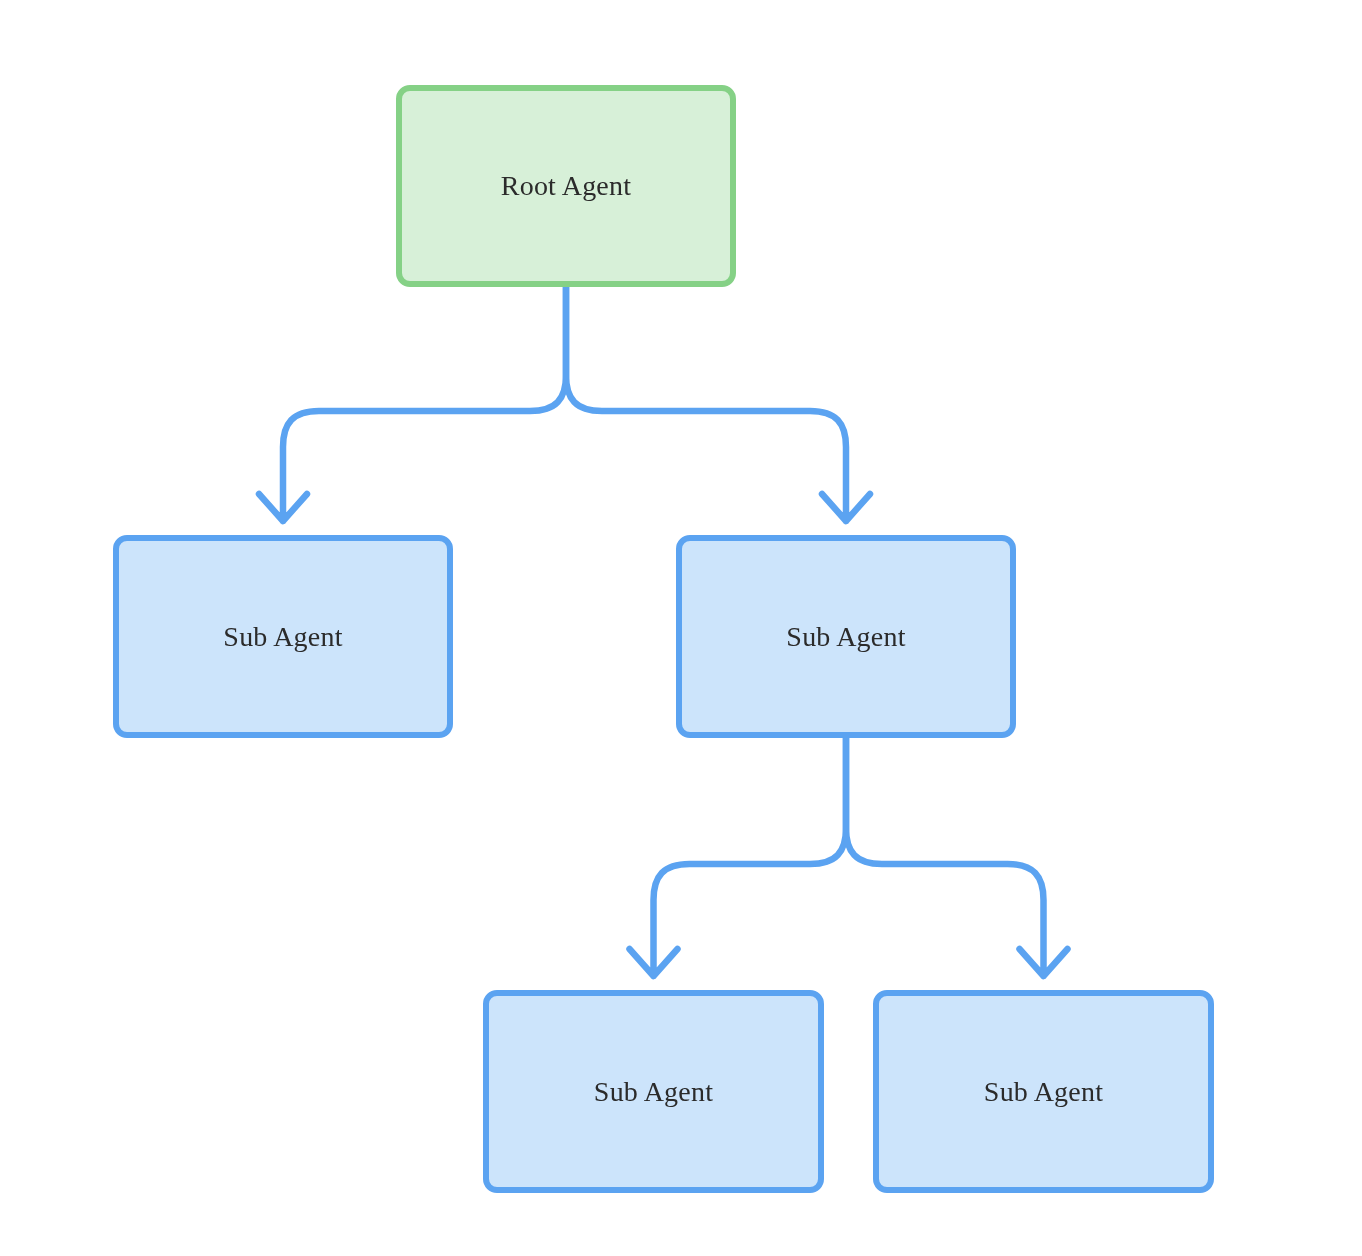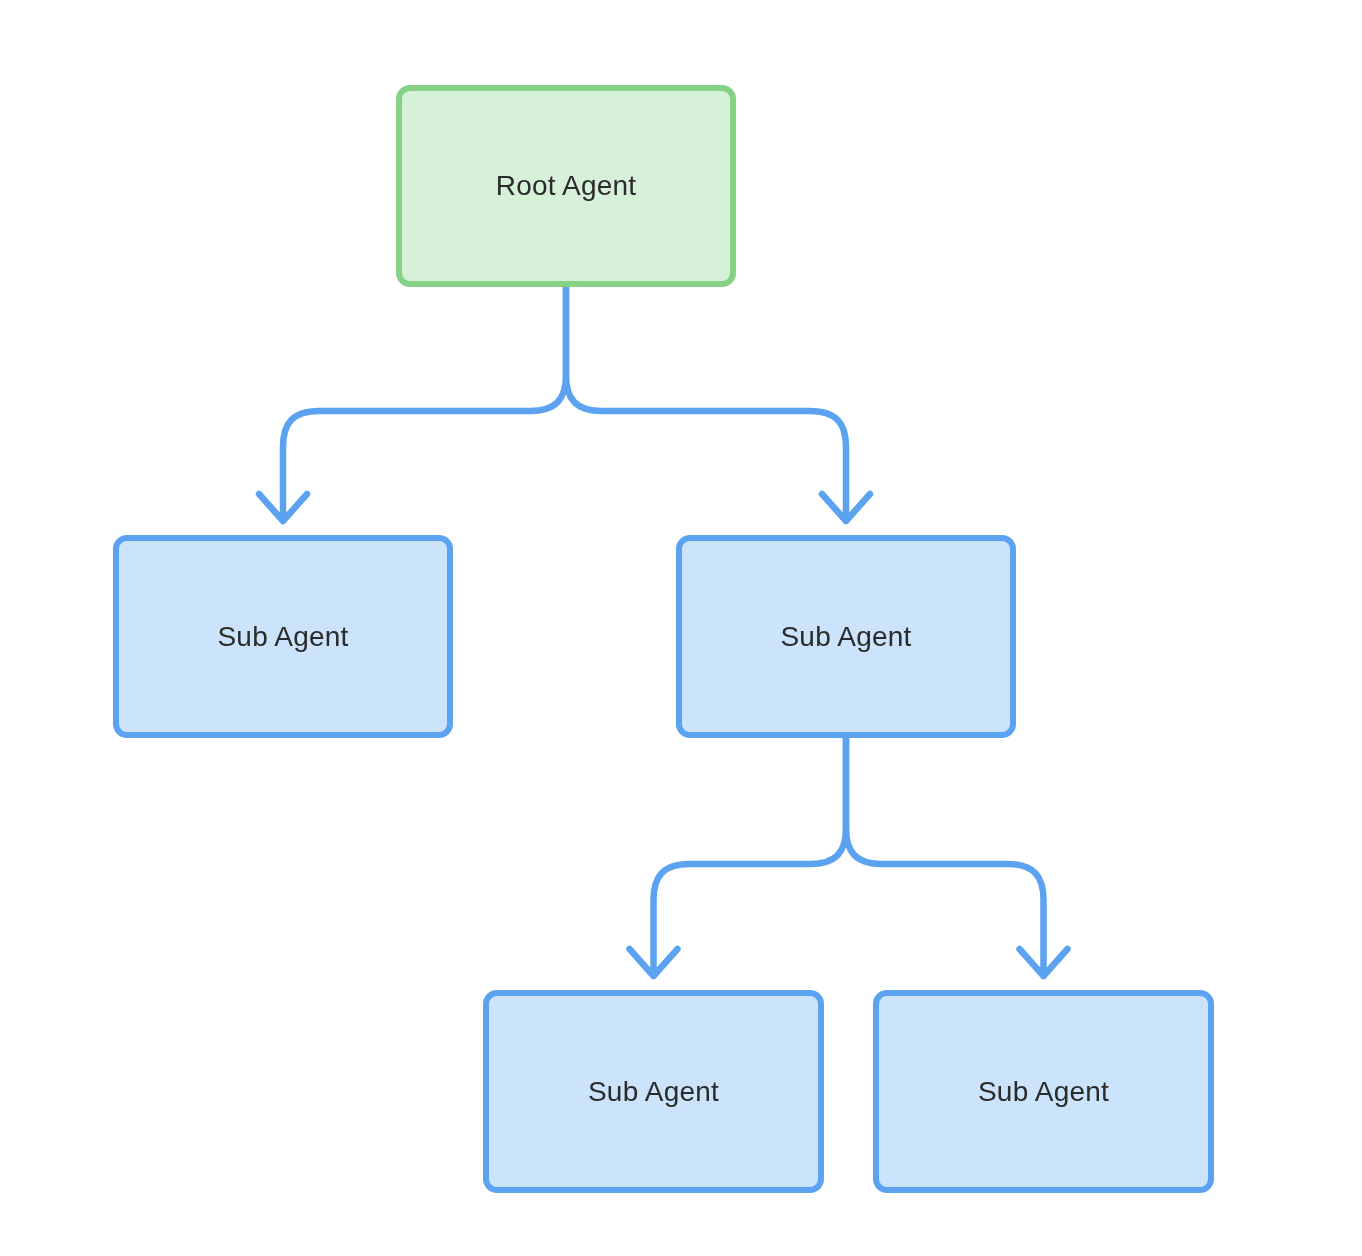--- a/index.html
+++ b/index.html
@@ -7,20 +7,21 @@
     padding: 0;
     background: #ffffff;
     font-family: "Liberation Sans", sans-serif;
   }
   .canvas {
     position: relative;
     width: 1362px;
     height: 1256px;
     background: #ffffff;
     overflow: hidden;
+    font-family: Liberation Serif, serif;
   }
   .connector-layer {
     position: absolute;
     left: 0;
     top: 0;
     width: 1362px;
     height: 1256px;
     pointer-events: none;
   }
   .connector-layer path {

